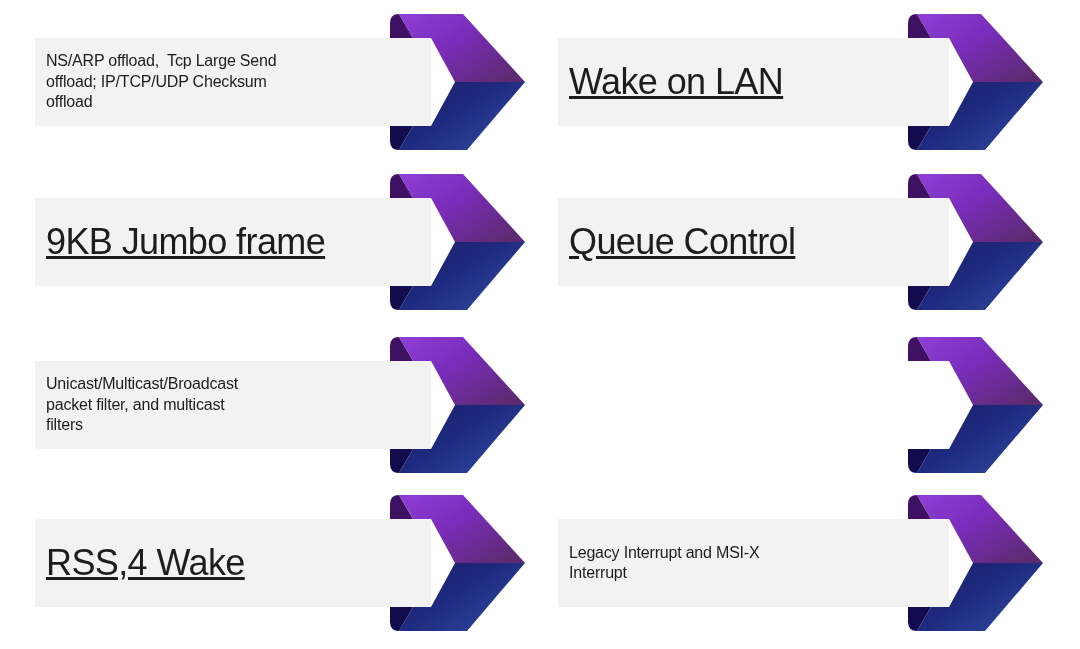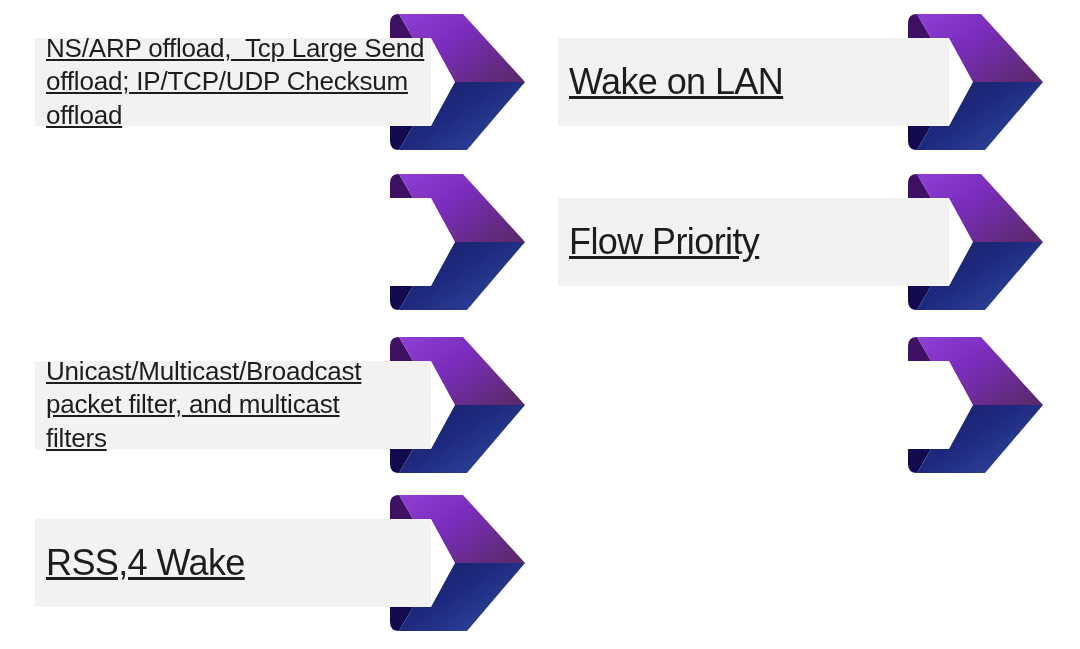--- a/index.html
+++ b/index.html
@@ -32,21 +32,21 @@
     padding-left:11px;padding-right:4px;
   }
   .item.left  .bar{width:396px;}
   .item.right .bar{width:391px;}
 
   .label{
     color:var(--text_color);
     white-space:pre-wrap;
   }
   .label[data-size="large"]{font-size:36px;line-height:1.1;letter-spacing:-0.6px;text-decoration:underline;}
-  .label[data-size="small"]{font-size:26px;line-height:1.28;letter-spacing:-0.2px;text-decoration:underline;}
+  .label[data-size="small"]{font-size:16px;line-height:1.28;letter-spacing:-0.2px;}
 </style>
 </head>
 <body>
 
 <svg width="0" height="0" style="position:absolute" aria-hidden="true">
   <defs>
     <linearGradient id="gradPurple" x1="0" y1="0" x2="1" y2="0.8">
       <stop offset="0" stop-color="#8f3fd6"></stop>
       <stop offset="0.45" stop-color="#7a2dbc"></stop>
       <stop offset="1" stop-color="#5d2a70"></stop>
@@ -87,31 +87,34 @@
     </div>
   </div>
 
   <div class="item left r2">
     <svg class="arrow" viewBox="0 0 138 136" width="138" height="136" aria-hidden="true">
       <path d="M12 0 Q3 0 3 9 L3 24 L26 24 Z" fill="#3f1162"></path>
       <path d="M12 0 L76 0 L138 68 L68 68 L44 24 L26 24 Z" fill="url(#gradPurple)"></path>
       <path d="M12 136 Q3 136 3 127 L3 112 L26 112 Z" fill="#120c4e"></path>
       <path d="M12 136 L80 136 L138 68 L68 68 L44 112 L26 112 Z" fill="url(#gradNavy)"></path>
     </svg>
+    <div class="bar">
+      <span class="label" data-size="large">9KB Jumbo frame</span>
+    </div>
   </div>
 
   <div class="item right r2">
     <svg class="arrow" viewBox="0 0 138 136" width="138" height="136" aria-hidden="true">
       <path d="M12 0 Q3 0 3 9 L3 24 L26 24 Z" fill="#3f1162"></path>
       <path d="M12 0 L76 0 L138 68 L68 68 L44 24 L26 24 Z" fill="url(#gradPurple)"></path>
       <path d="M12 136 Q3 136 3 127 L3 112 L26 112 Z" fill="#120c4e"></path>
       <path d="M12 136 L80 136 L138 68 L68 68 L44 112 L26 112 Z" fill="url(#gradNavy)"></path>
     </svg>
     <div class="bar">
-      <span class="label" data-size="large">Flow Priority</span>
+      <span class="label" data-size="large">Queue Control</span>
     </div>
   </div>
 
   <div class="item left r3">
     <svg class="arrow" viewBox="0 0 138 136" width="138" height="136" aria-hidden="true">
       <path d="M12 0 Q3 0 3 9 L3 24 L26 24 Z" fill="#3f1162"></path>
       <path d="M12 0 L76 0 L138 68 L68 68 L44 24 L26 24 Z" fill="url(#gradPurple)"></path>
       <path d="M12 136 Q3 136 3 127 L3 112 L26 112 Z" fill="#120c4e"></path>
       <path d="M12 136 L80 136 L138 68 L68 68 L44 112 L26 112 Z" fill="url(#gradNavy)"></path>
     </svg>
@@ -136,14 +139,26 @@
       <path d="M12 0 Q3 0 3 9 L3 24 L26 24 Z" fill="#3f1162"></path>
       <path d="M12 0 L76 0 L138 68 L68 68 L44 24 L26 24 Z" fill="url(#gradPurple)"></path>
       <path d="M12 136 Q3 136 3 127 L3 112 L26 112 Z" fill="#120c4e"></path>
       <path d="M12 136 L80 136 L138 68 L68 68 L44 112 L26 112 Z" fill="url(#gradNavy)"></path>
     </svg>
     <div class="bar">
       <span class="label" data-size="large">RSS,4 Wake</span>
     </div>
   </div>
 
+  <div class="item right r4">
+    <svg class="arrow" viewBox="0 0 138 136" width="138" height="136" aria-hidden="true">
+      <path d="M12 0 Q3 0 3 9 L3 24 L26 24 Z" fill="#3f1162"></path>
+      <path d="M12 0 L76 0 L138 68 L68 68 L44 24 L26 24 Z" fill="url(#gradPurple)"></path>
+      <path d="M12 136 Q3 136 3 127 L3 112 L26 112 Z" fill="#120c4e"></path>
+      <path d="M12 136 L80 136 L138 68 L68 68 L44 112 L26 112 Z" fill="url(#gradNavy)"></path>
+    </svg>
+    <div class="bar">
+      <span class="label" data-size="small">Legacy Interrupt and MSI-X
+Interrupt</span>
+    </div>
+  </div>
 
 </div>
 
 </body></html>

